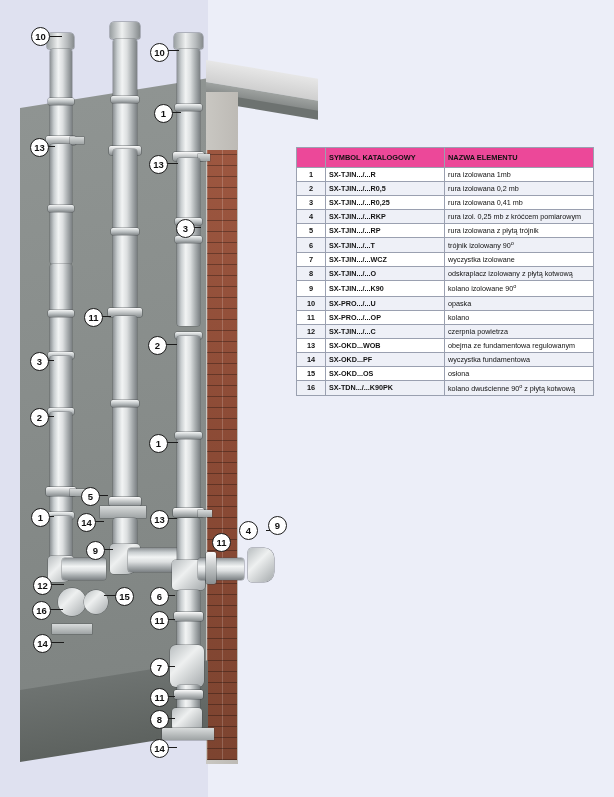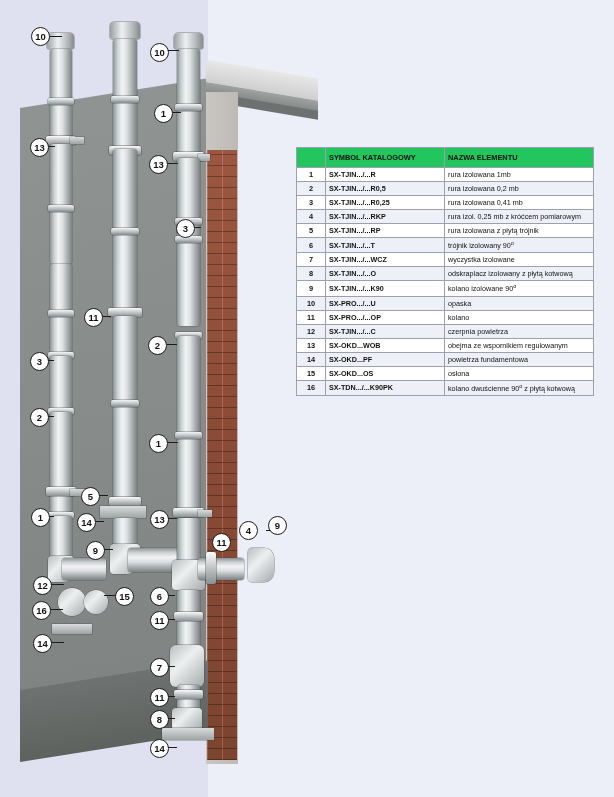--- a/index.html
+++ b/index.html
@@ -93,21 +93,21 @@
     font-size:9.5px;font-weight:bold;color:#111;
     display:flex;align-items:center;justify-content:center;
     font-family:"Liberation Sans",sans-serif;z-index:40;
   }
   .leader{position:absolute;background:#1b1b1b;height:1px;z-index:39;transform-origin:left center;}
 
   
   .table-wrap{position:absolute;left:296px;top:147px;width:298px;}
   table{border-collapse:collapse;width:298px;font-size:7.4px;color:#111;}
   th,td{border:.6px solid #9aa0b0;padding:2px 3px;vertical-align:middle;}
-  thead th{background:#22c55e;font-size:7.4px;font-weight:bold;text-align:left;height:15px;}
+  thead th{background:#ec4899;font-size:7.4px;font-weight:bold;text-align:left;height:15px;}
   tbody tr:nth-child(odd){background:#ffffff;}
   tbody tr:nth-child(even){background:#eef0f7;}
   td.num{width:22px;text-align:center;font-weight:bold;}
   td.sym{width:112px;font-weight:bold;font-size:7.2px;}
   td.name{font-size:7.2px;}
   th.c1{width:22px;}
   th.c2{width:112px;}
   sup{font-size:5.5px;}
 </style>
 </head>
@@ -318,26 +318,26 @@
             <td class="name">kolano</td>
           </tr>
           <tr>
             <td class="num">12</td>
             <td class="sym">SX-TJIN.../...C</td>
             <td class="name">czerpnia powietrza</td>
           </tr>
           <tr>
             <td class="num">13</td>
             <td class="sym">SX-OKD...WOB</td>
-            <td class="name">obejma ze wspornikiem regulowanym</td>
+            <td class="name">obejma ze fundamentowa regulowanym</td>
           </tr>
           <tr>
             <td class="num">14</td>
             <td class="sym">SX-OKD...PF</td>
-            <td class="name">powietrza fundamentowa</td>
+            <td class="name">wyczystka fundamentowa</td>
           </tr>
           <tr>
             <td class="num">15</td>
             <td class="sym">SX-OKD...OS</td>
             <td class="name">osłona</td>
           </tr>
           <tr>
             <td class="num">16</td>
             <td class="sym">SX-TDN.../...K90PK</td>
             <td class="name">kolano dwuścienne 90<sup>o</sup> z płytą kotwową</td>

